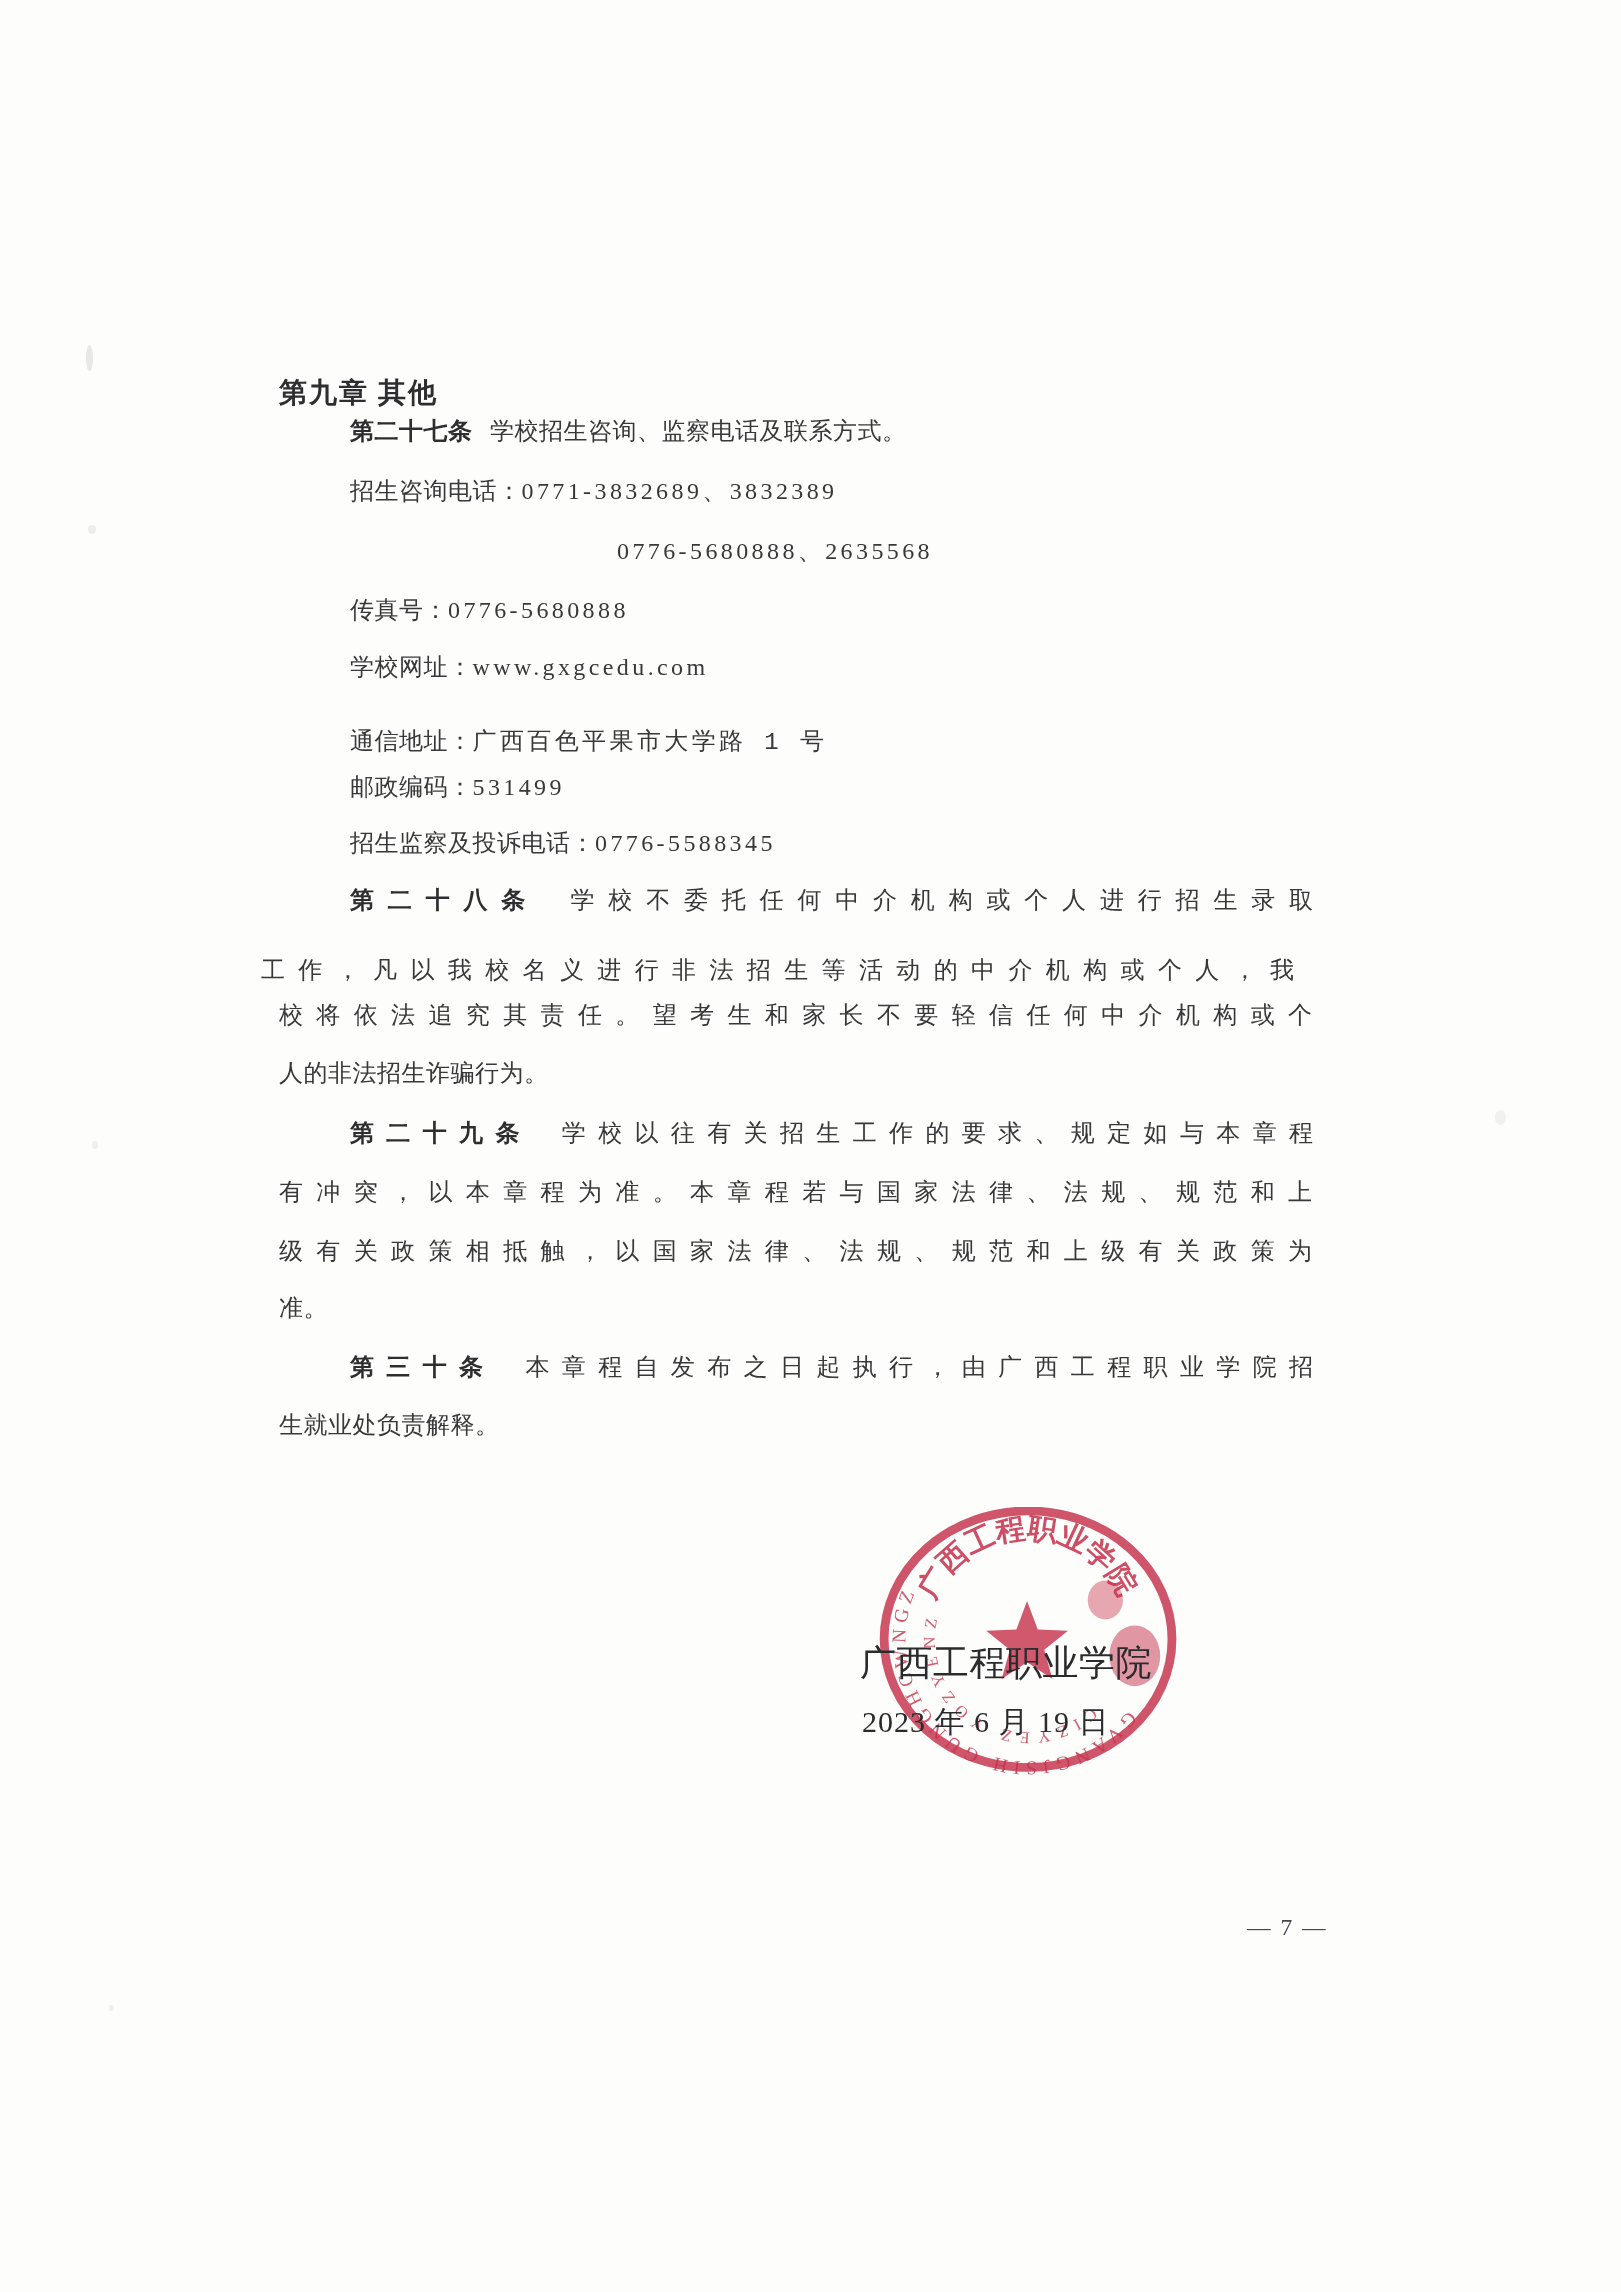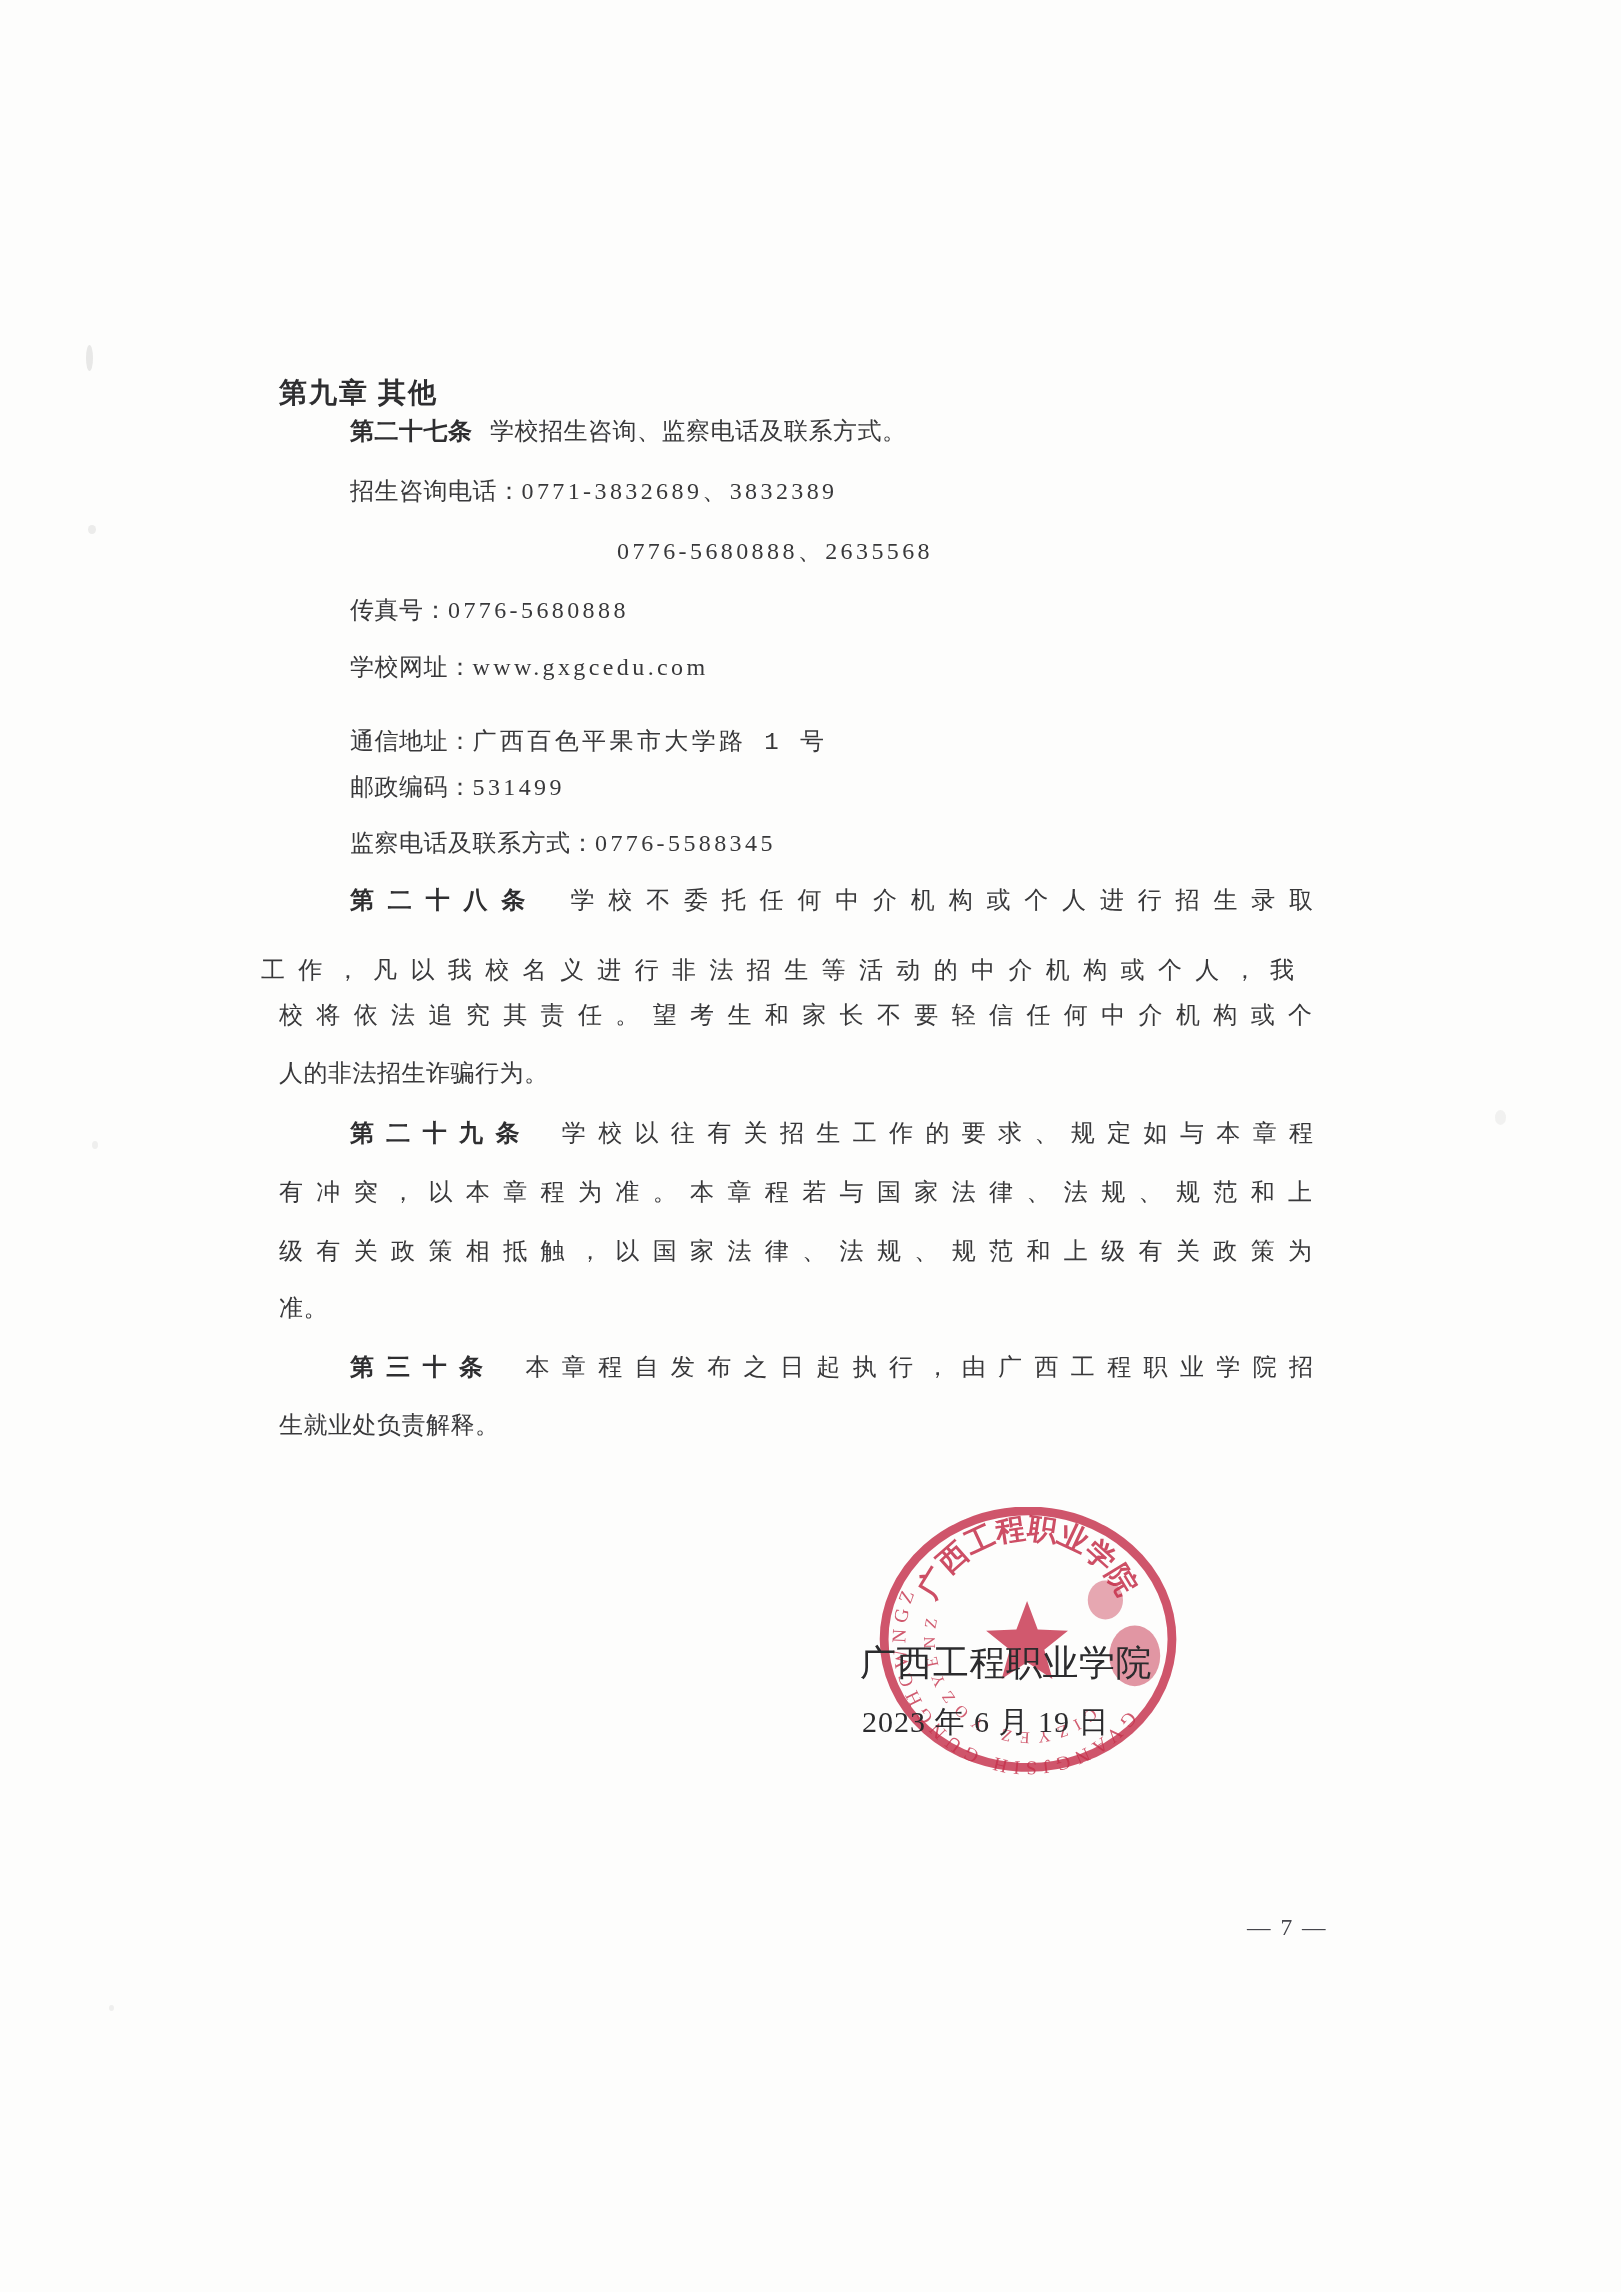--- a/index.html
+++ b/index.html
@@ -83,21 +83,21 @@
   <div class="ln" style="left:350px; top:645px;">
     <span>学校网址：</span><span class="val">www.gxgcedu.com</span>
   </div>
   <div class="ln" style="left:350px; top:720px;font-family:Liberation Mono, monospace;">
     <span>通信地址：</span><span class="val">广西百色平果市大学路 1 号</span>
   </div>
   <div class="ln" style="left:350px; top:765px;">
     <span>邮政编码：</span><span class="val">531499</span>
   </div>
   <div class="ln" style="left:350px; top:821px;">
-    <span>监察电话及联系方式：</span><span class="val">0776-5588345</span>
+    <span>招生监察及投诉电话：</span><span class="val">0776-5588345</span>
   </div>
 
   <div class="ln just" style="left:350px; top:878px; width:963px;">
     <span class="bold">第二十八条</span><span class="gap"></span><span>学校不委托任何中介机构或个人进行招生录取</span>
   </div>
   <div class="ln just" style="left:261px; top:936px; width:1033px;margin-top:12px;">
     <span>工作，凡以我校名义进行非法招生等活动的中介机构或个人，我</span>
   </div>
   <div class="ln just" style="left:279px; top:993px; width:1033px;">
     <span>校将依法追究其责任。望考生和家长不要轻信任何中介机构或个</span>

